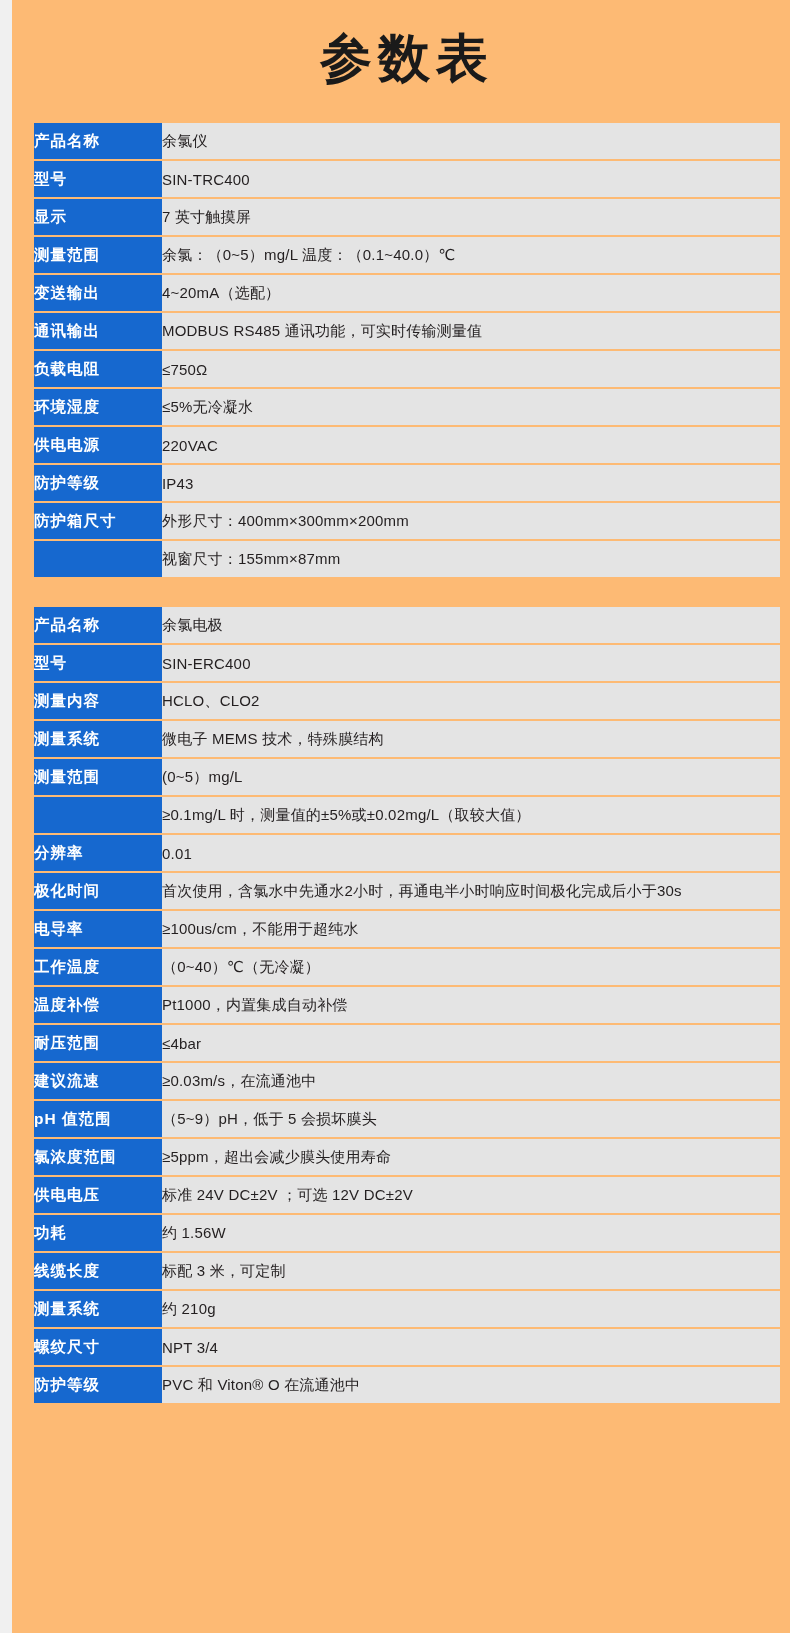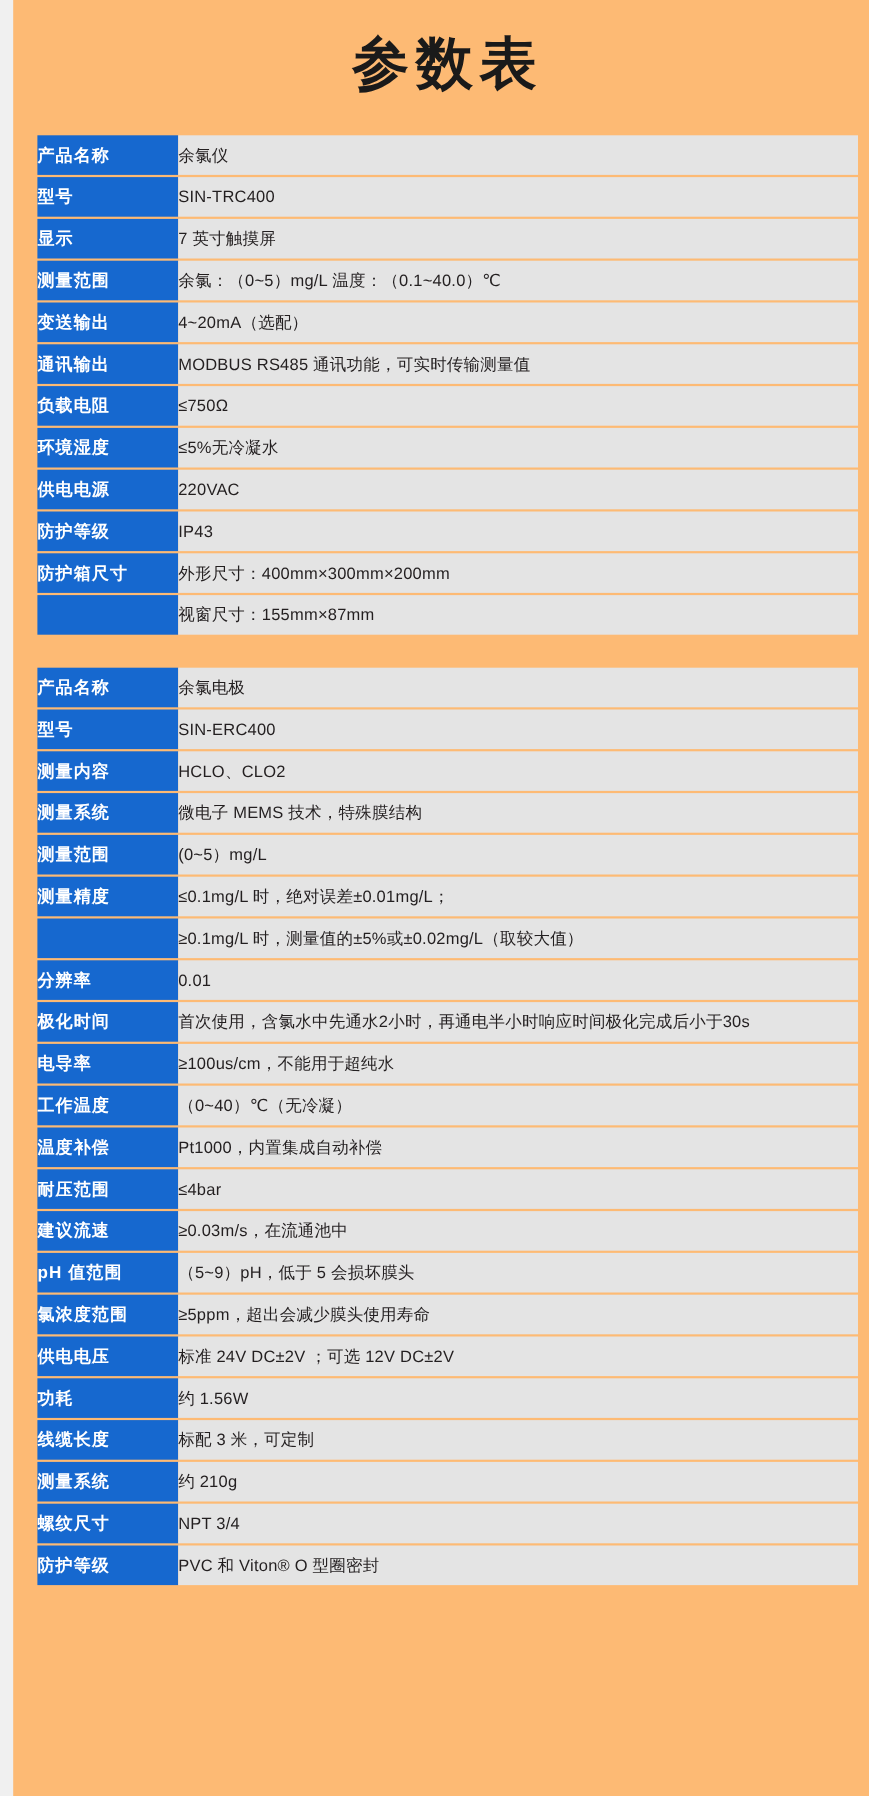--- a/index.html
+++ b/index.html
@@ -142,24 +142,20 @@
       </tr>
       <tr>
         <td class="label">测量系统</td>
         <td class="value">微电子 MEMS 技术，特殊膜结构</td>
       </tr>
       <tr>
         <td class="label">测量范围</td>
         <td class="value">(0~5）mg/L</td>
       </tr>
       <tr>
-        <td class="label">测量精度</td>
-        <td class="value">≤0.1mg/L 时，绝对误差±0.01mg/L；</td>
-      </tr>
-      <tr>
         <td class="label empty"></td>
         <td class="value">≥0.1mg/L 时，测量值的±5%或±0.02mg/L（取较大值）</td>
       </tr>
       <tr>
         <td class="label">分辨率</td>
         <td class="value">0.01</td>
       </tr>
       <tr>
         <td class="label">极化时间</td>
         <td class="value">首次使用，含氯水中先通水2小时，再通电半小时响应时间极化完成后小于30s</td>
@@ -207,18 +203,18 @@
       <tr>
         <td class="label">测量系统</td>
         <td class="value">约 210g</td>
       </tr>
       <tr>
         <td class="label">螺纹尺寸</td>
         <td class="value">NPT 3/4</td>
       </tr>
       <tr>
         <td class="label">防护等级</td>
-        <td class="value">PVC 和 Viton® O 型圈密封</td>
+        <td class="value">PVC 和 Viton® O 在流通池中</td>
       </tr>
     </tbody>
   </table>
 
 </div>
 
 </body></html>

